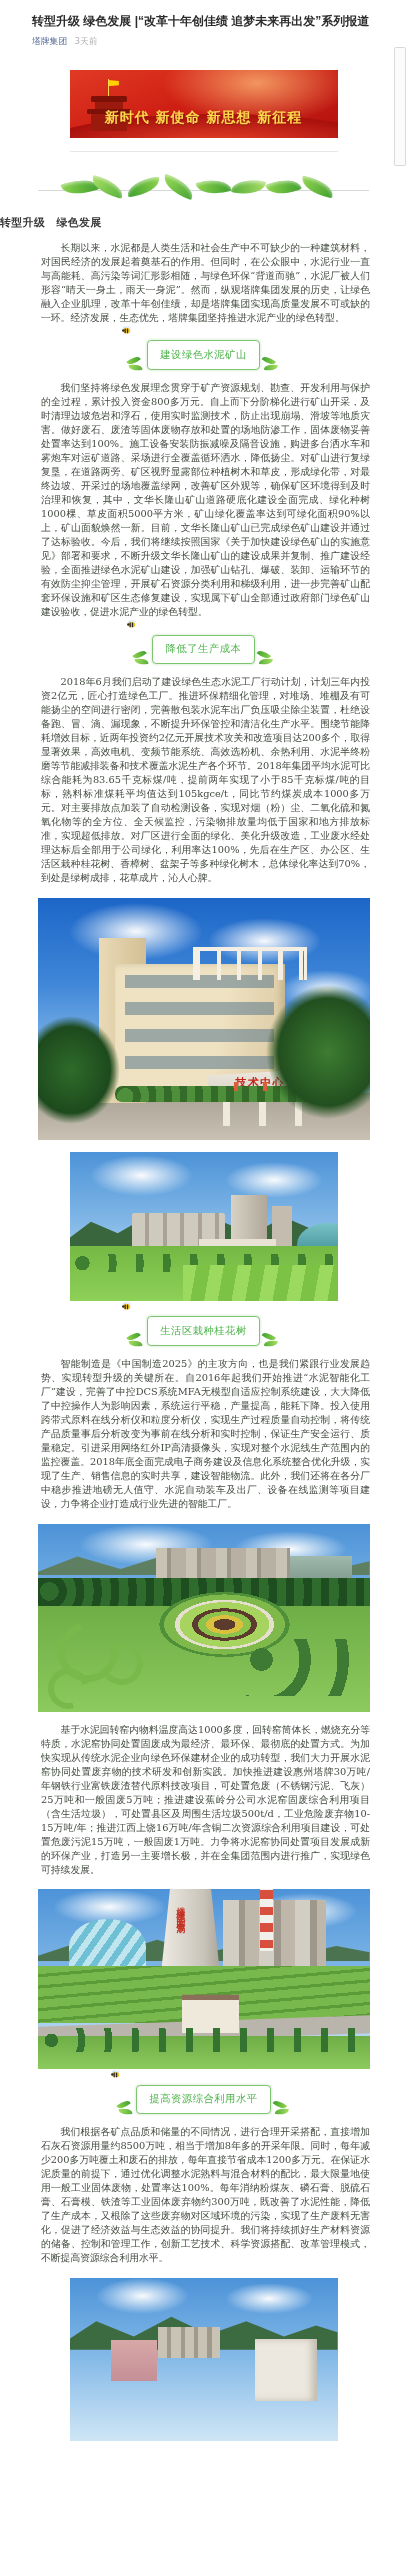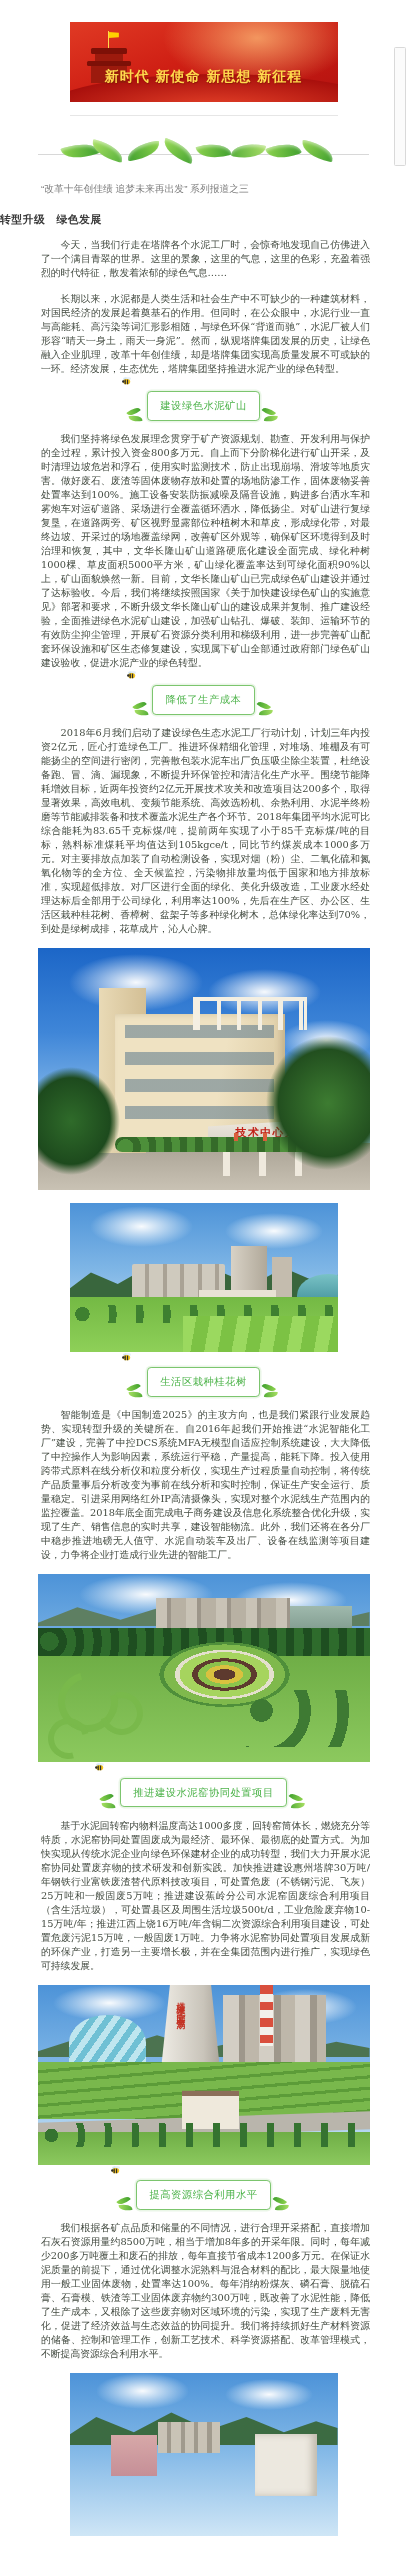--- a/index.html
+++ b/index.html
@@ -9,21 +9,21 @@
   .head{padding:13.4px 31px 0 32px;}
   .title{font-size:12px;line-height:16.5px;font-weight:bold;color:#2b2b2b;
          font-family:"Liberation Sans",sans-serif;}
   .meta{margin-top:6.2px;font-size:8.8px;}
   .meta .account{color:#576b95;margin-right:7.2px;}
   .meta .time{color:#b2b2b2;}
   
   .side-widget{position:absolute;right:1px;top:47px;width:10.3px;height:117px;
       border:0.5px solid #d9d9d9;border-radius:1.5px;background:#fbfbfb;}
   
-  .banner{position:relative;width:268px;height:80px;margin:21.6px auto 0;overflow:hidden;
+  .banner{position:relative;width:268px;height:68px;margin:21.6px auto 0;overflow:hidden;
       background:linear-gradient(160deg,#e03a24 0%,#cf1f14 45%,#b31210 100%);}
   .banner .glow{position:absolute;left:35%;top:-40%;width:70%;height:120%;
       background:radial-gradient(closest-side,rgba(255,190,120,.75),rgba(255,120,60,0));}
   .banner .swoosh{position:absolute;left:-10%;bottom:-55%;width:130%;height:90%;
       border-radius:50%;background:radial-gradient(closest-side,#e8442a,#a80f0c);}
   .banner .slogan{position:absolute;left:0;right:0;top:58%;text-align:center;
       font-size:14px;font-weight:bold;color:#ffd94d;letter-spacing:1px;
       text-shadow:0.5px 1px 1px rgba(120,20,0,.6);}
   .banner .gate{position:absolute;left:17.5px;top:9.3px;width:44px;height:62px;}
   .banner .gate .roof1{position:absolute;left:4.1px;top:17.5px;width:36px;height:5.2px;background:#7d1007;border-radius:1.5px;}
@@ -178,20 +178,26 @@
       background:repeating-linear-gradient(90deg,#c9c3b6 0 9.3px,#a09a8d 9.3px 13.4px);}
   .p5 .pink{position:absolute;left:41px;top:62px;width:46px;height:41px;background:linear-gradient(180deg,#d7a8a8,#c58f97);}
   .p5 .big{position:absolute;left:185px;top:61px;width:62px;height:62px;background:#ece8df;
       box-shadow:inset -5.2px 0 7.2px rgba(100,90,70,.3);}
 </style>
 </head>
 <body>
 
 <div class="page">
 
+  <div class="head">
+    <div class="title">转型升级 绿色发展 |“改革十年创佳绩 追梦未来再出发”系列报道</div>
+    <div class="meta">
+      <span class="account">塔牌集团</span><span class="time">3天前</span>
+    </div>
+  </div>
 
   <div class="side-widget"></div>
 
   <div class="banner">
     <div class="glow"></div>
     <div class="swoosh"></div>
     <div class="gate">
       <div class="flagpole"></div>
         <div class="flag"></div>
       <div class="roof1"></div>
@@ -209,25 +215,23 @@
     <div class="leaf"></div>
     <div class="leaf"></div>
     <div class="leaf"></div>
     <div class="leaf"></div>
     <div class="leaf"></div>
     <div class="leaf"></div>
     <div class="leaf"></div>
     <div class="leaf"></div>
   </div>
 
-  <div class="series-note">“改革十年创佳绩  追梦未来再出发” 系列报道之三</div>
   <div class="heading">转型升级　绿色发展</div>
 
   <div class="body-text">
-    <p>今天，当我们行走在塔牌各个水泥工厂时，会惊奇地发现自己仿佛进入了一个满目青翠的世界。这里的景象，这里的气息，这里的色彩，充盈着强烈的时代特征，散发着浓郁的绿色气息……</p>
     <p>长期以来，水泥都是人类生活和社会生产中不可缺少的一种建筑材料，对国民经济的发展起着奠基石的作用。但同时，在公众眼中，水泥行业一直与高能耗、高污染等词汇形影相随，与绿色环保“背道而驰”，水泥厂被人们形容“晴天一身土，雨天一身泥”。然而，纵观塔牌集团发展的历史，让绿色融入企业肌理，改革十年创佳绩，却是塔牌集团实现高质量发展不可或缺的一环。经济发展，生态优先，塔牌集团坚持推进水泥产业的绿色转型。</p>
   </div>
 
   <div class="badge-row">
     <svg class="bee" viewBox="0 0 22 18">
       <ellipse cx="9" cy="6" rx="5" ry="3.5" fill="#cfe4f2" opacity="0.9"></ellipse>
       <ellipse cx="15" cy="5" rx="4.5" ry="3" fill="#e4f0f8" opacity="0.9"></ellipse>
       <ellipse cx="11" cy="11" rx="7" ry="5" fill="#f2c21d"></ellipse>
       <rect x="7" y="7" width="2.4" height="9" fill="#2b2b2b"></rect>
       <rect x="11.5" y="7" width="2.4" height="9" fill="#2b2b2b"></rect>
@@ -337,39 +341,20 @@
     <div class="fac2"></div>
     <div class="trees"></div>
     <div class="lawn"></div>
     <div class="parterre"></div>
     <div class="swirl s1"></div>
       <div class="swirl s2"></div>
       <div class="swirl s3"></div>
     <div class="treeRow"></div>
   </figure>
 
-  <div class="badge-row">
-    <svg class="bee" viewBox="0 0 22 18">
-      <ellipse cx="9" cy="6" rx="5" ry="3.5" fill="#cfe4f2" opacity="0.9"></ellipse>
-      <ellipse cx="15" cy="5" rx="4.5" ry="3" fill="#e4f0f8" opacity="0.9"></ellipse>
-      <ellipse cx="11" cy="11" rx="7" ry="5" fill="#f2c21d"></ellipse>
-      <rect x="7" y="7" width="2.4" height="9" fill="#2b2b2b"></rect>
-      <rect x="11.5" y="7" width="2.4" height="9" fill="#2b2b2b"></rect>
-      <circle cx="4.5" cy="10.5" r="2.4" fill="#2b2b2b"></circle>
-    </svg>
-    <div class="flank l">
-        <div class="fl"></div>
-        <div class="fl"></div>
-      </div>
-    <div class="badge">推进建设水泥窑协同处置项目</div>
-    <div class="flank r">
-        <div class="fl"></div>
-        <div class="fl"></div>
-      </div>
-  </div>
 
   <div class="body-text">
     <p>基于水泥回转窑内物料温度高达1000多度，回转窑筒体长，燃烧充分等特质，水泥窑协同处置固废成为最经济、最环保、最彻底的处置方式。为加快实现从传统水泥企业向绿色环保建材企业的成功转型，我们大力开展水泥窑协同处置废弃物的技术研发和创新实践。加快推进建设惠州塔牌30万吨/年钢铁行业富铁废渣替代原料技改项目，可处置危废（不锈钢污泥、飞灰）25万吨和一般固废5万吨；推进建设蕉岭分公司水泥窑固废综合利用项目（含生活垃圾），可处置县区及周围生活垃圾500t/d，工业危险废弃物10-15万吨/年；推进江西上饶16万吨/年含铜二次资源综合利用项目建设，可处置危废污泥15万吨，一般固废1万吨。力争将水泥窑协同处置项目发展成新的环保产业，打造另一主要增长极，并在全集团范围内进行推广，实现绿色可持续发展。</p>
   </div>
 
   <figure class="photo p4 w-full sky2">
     <div class="cloud" style="left:15.5px;top:0;width:113px;height:36px;"></div>
     <div class="cloud" style="left:216px;top:4.1px;width:103px;height:36px;"></div>
     <div class="mtn"></div>
     <div class="dome"></div>

